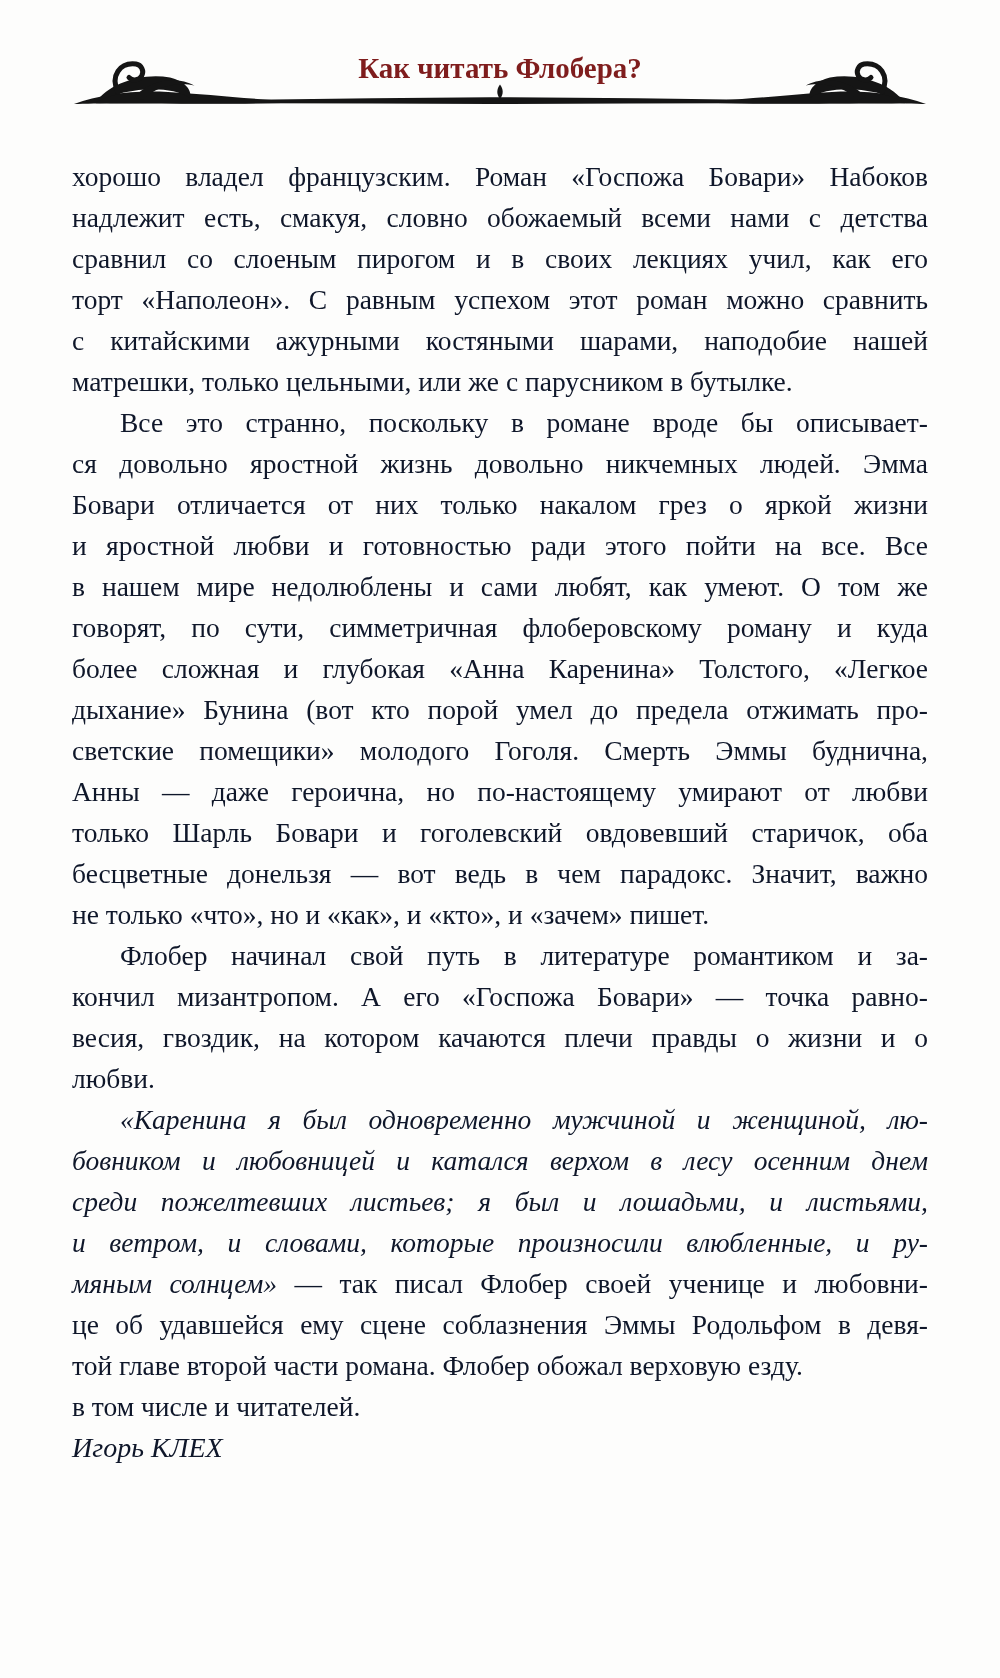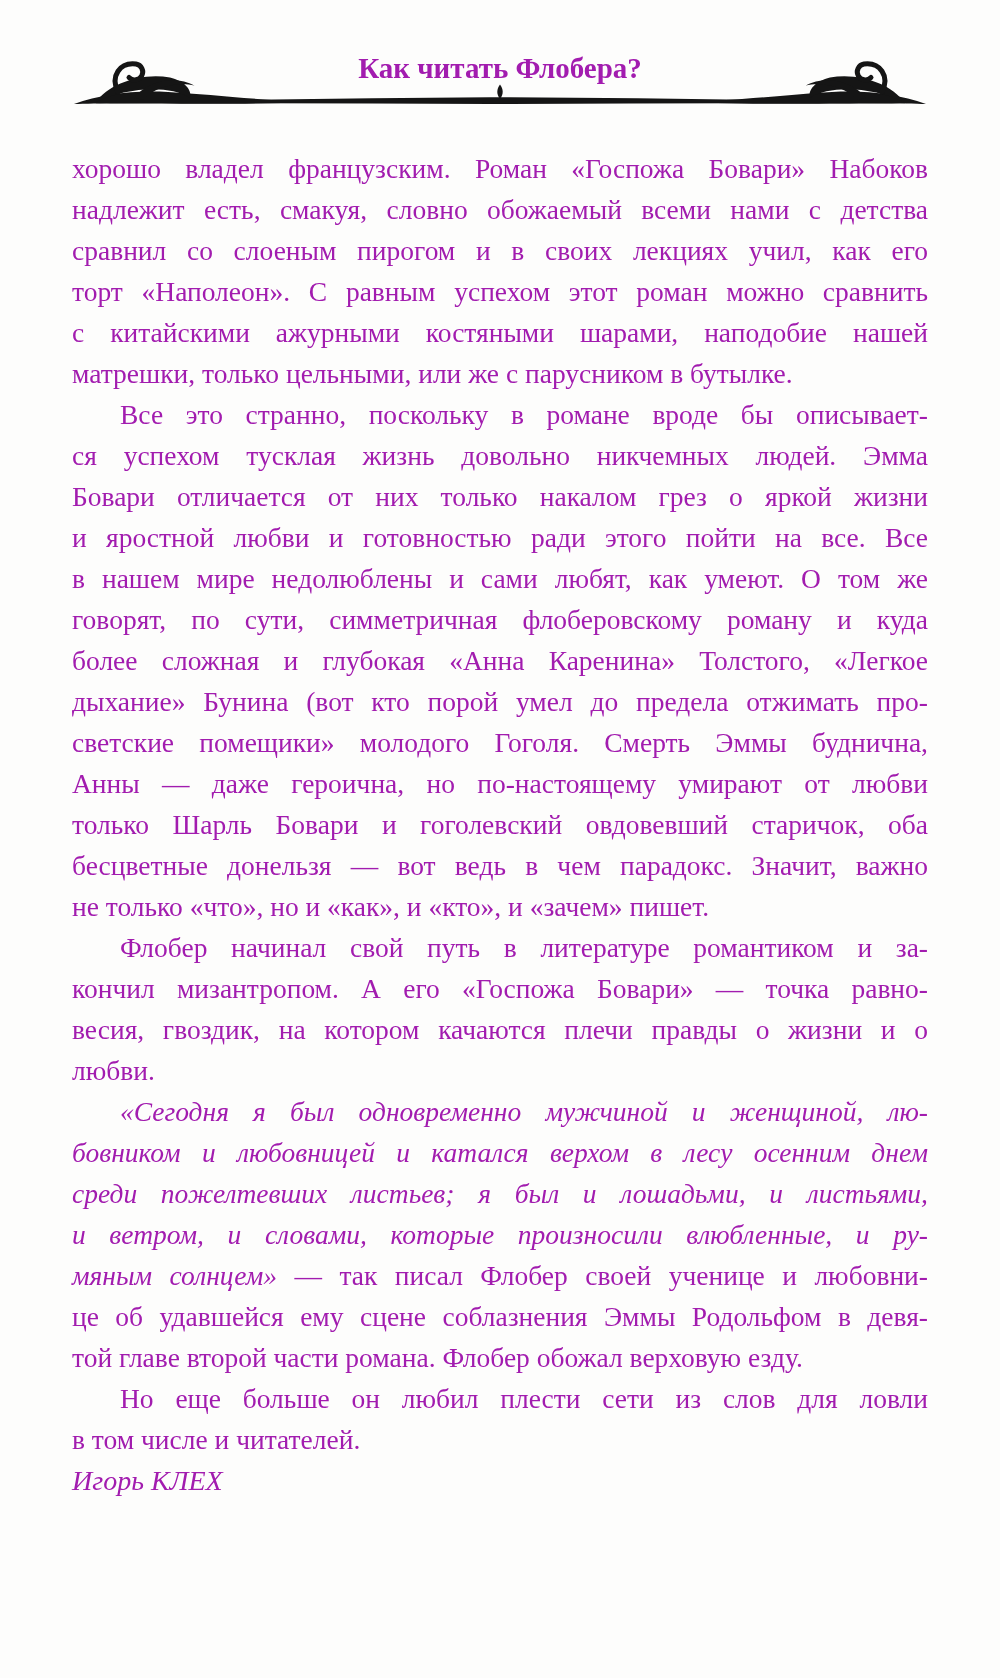--- a/index.html
+++ b/index.html
@@ -14,37 +14,37 @@
   }
   .page-title {
     position: absolute;
     top: 52px;
     left: 0;
     right: 0;
     text-align: center;
     font-size: 29px;
     font-weight: 700;
     letter-spacing: 0px;
-    color: #a21caf;
+    color: #7f1d1d;
   }
   .ornament {
     position: absolute;
     top: 58px;
     left: 72px;
     width: 856px;
     height: 60px;
   }
   .body-text {
     position: absolute;
-    top: 148px;
+    top: 156px;
     left: 72px;
     width: 856px;
     font-size: 27.5px;
     line-height: 41px;
-    color: #a21caf;
+    color: #0f172a;
   }
   .line {
     text-align: justify;
     text-align-last: justify;
   }
   .line.last {
     text-align: justify;
     text-align-last: auto;
   }
   .line.first { text-indent: 48px; }
@@ -88,42 +88,41 @@
 
   <div class="body-text">
     <div id="body-lines">
         <div class="line"><span class="seg">хорошо владел французским. Роман «Госпожа Бовари» Набоков</span></div>
         <div class="line"><span class="seg">надлежит есть, смакуя, словно обожаемый всеми нами с детства</span></div>
         <div class="line"><span class="seg">сравнил со слоеным пирогом и в своих лекциях учил, как его</span></div>
         <div class="line"><span class="seg">торт «Наполеон». С равным успехом этот роман можно сравнить</span></div>
         <div class="line"><span class="seg">с китайскими ажурными костяными шарами, наподобие нашей</span></div>
         <div class="line last"><span class="seg">матрешки, только цельными, или же с парусником в бутылке.</span></div>
         <div class="line first"><span class="seg">Все это странно, поскольку в романе вроде бы описывает-</span></div>
-        <div class="line"><span class="seg">ся успехом тусклая жизнь довольно никчемных людей. Эмма</span></div>
+        <div class="line"><span class="seg">ся довольно яростной жизнь довольно никчемных людей. Эмма</span></div>
         <div class="line"><span class="seg">Бовари отличается от них только накалом грез о яркой жизни</span></div>
         <div class="line"><span class="seg">и яростной любви и готовностью ради этого пойти на все. Все</span></div>
         <div class="line"><span class="seg">в нашем мире недолюблены и сами любят, как умеют. О том же</span></div>
         <div class="line"><span class="seg">говорят, по сути, симметричная флоберовскому роману и куда</span></div>
         <div class="line"><span class="seg">более сложная и глубокая «Анна Каренина» Толстого, «Легкое</span></div>
         <div class="line"><span class="seg">дыхание» Бунина (вот кто порой умел до предела отжимать про-</span></div>
         <div class="line"><span class="seg">светские помещики» молодого Гоголя. Смерть Эммы буднична,</span></div>
         <div class="line"><span class="seg">Анны — даже героична, но по-настоящему умирают от любви</span></div>
         <div class="line"><span class="seg">только Шарль Бовари и гоголевский овдовевший старичок, оба</span></div>
         <div class="line"><span class="seg">бесцветные донельзя — вот ведь в чем парадокс. Значит, важно</span></div>
         <div class="line last"><span class="seg">не только «что», но и «как», и «кто», и «зачем» пишет.</span></div>
         <div class="line first"><span class="seg">Флобер начинал свой путь в литературе романтиком и за-</span></div>
         <div class="line"><span class="seg">кончил мизантропом. А его «Госпожа Бовари» — точка равно-</span></div>
         <div class="line"><span class="seg">весия, гвоздик, на котором качаются плечи правды о жизни и о</span></div>
         <div class="line last"><span class="seg">любви.</span></div>
-        <div class="line first"><span class="seg i">«Сегодня я был одновременно мужчиной и женщиной, лю-</span></div>
+        <div class="line first"><span class="seg i">«Каренина я был одновременно мужчиной и женщиной, лю-</span></div>
         <div class="line"><span class="seg i">бовником и любовницей и катался верхом в лесу осенним днем</span></div>
         <div class="line"><span class="seg i">среди пожелтевших листьев; я был и лошадьми, и листьями,</span></div>
         <div class="line"><span class="seg i">и ветром, и словами, которые произносили влюбленные, и ру-</span></div>
         <div class="line"><span class="seg i">мяным солнцем»</span><span class="seg"> — так писал Флобер своей ученице и любовни-</span></div>
         <div class="line"><span class="seg">це об удавшейся ему сцене соблазнения Эммы Родольфом в девя-</span></div>
         <div class="line last"><span class="seg">той главе второй части романа. Флобер обожал верховую езду.</span></div>
-        <div class="line first"><span class="seg">Но еще больше он любил плести сети из слов для ловли</span></div>
         <div class="line last"><span class="seg">в том числе и читателей.</span></div>
       </div>
     <div class="signature">Игорь КЛЕХ</div>
   </div>
 
 </div>
 
 </body></html>

